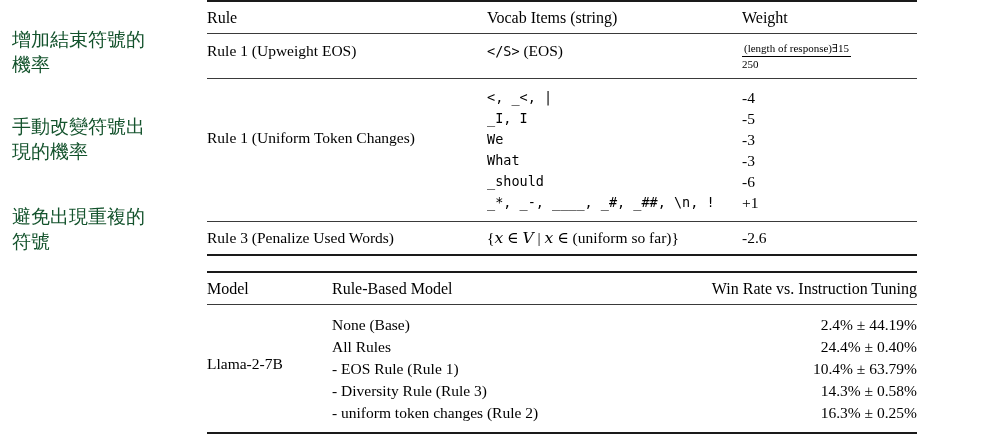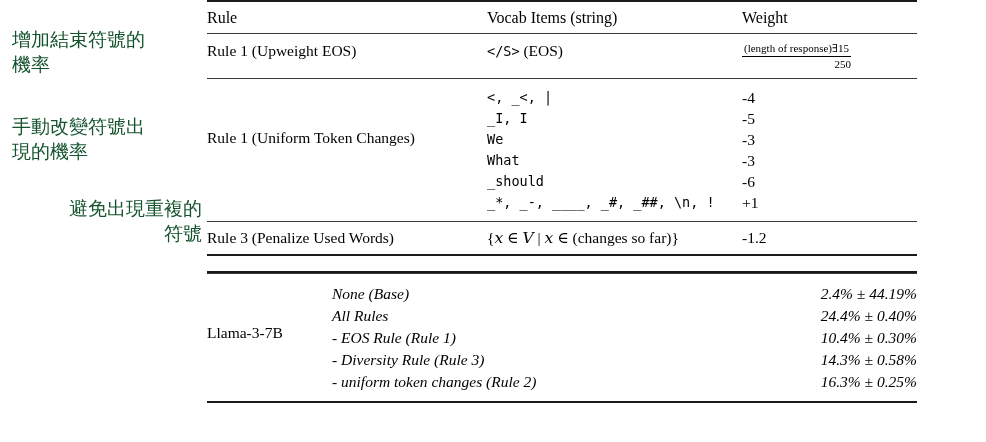--- a/index.html
+++ b/index.html
@@ -30,21 +30,21 @@
     width: 190px;
     font-family: "DejaVu Sans", "Liberation Sans", sans-serif;
     font-size: 19px;
     line-height: 25px;
     color: #14532d;
     letter-spacing: 0px;
     white-space: pre-line;
   }
   #note-1 { top: 27px; }
   #note-2 { top: 114px; }
-  #note-3 { top: 196px; text-align: right; }
+  #note-3 { top: 204px; }
 
   
   #tables {
     position: absolute;
     left: 207px;
     top: 0px;
     width: 710px;
   }
 
   table.paper-table {
@@ -95,21 +95,21 @@
   }
 
   .cell-pad { padding: 7px 0 7px 0 !important; }
 
   
   #row-rule1 td { padding-top: 8px !important; padding-bottom: 7px !important; }
 
   
   .frac {
     display: inline-block;
-    text-align: right;
+    text-align: left;
     font-size: 11px;
     line-height: 13px;
     vertical-align: middle;
   }
   .frac .num {
     display: block;
     padding: 0 2px 1px 2px;
     border-bottom: 1px solid #000;
     white-space: nowrap;
   }
@@ -158,21 +158,20 @@
   
   #table2 { margin-top: 0px; }
   .t2-body td { padding-top: 0 !important; }
   #cell-model-name {
     padding-top: 50px !important;
   }
   .t2-list {
     list-style: none;
     margin: 0;
     padding: 0;
-    font-style: italic;
   }
   .t2-list li {
     height: 22px;
     line-height: 22px;
     white-space: nowrap;
   }
   .t2-list.nums li { text-align: right; }
   #cell-rule-based, #cell-winrate {
     padding-top: 9px !important;
     padding-bottom: 8px !important;
@@ -270,56 +269,70 @@
   <table class="paper-table">
     <colgroup>
       <col class="t1-c1">
         <col class="t1-c2">
         <col class="t1-c3">
     </colgroup>
     <tbody>
       <tr>
         <td class="cell-pad">Rule 3 (Penalize Used Words)</td>
         <td class="cell-pad">
-          <span class="mathset"><span>{</span><span class="mvar">x</span><span> ∈ </span><span class="mcal">V</span><span> | </span><span class="mvar">x</span><span> ∈ </span><span>(changes so far)</span><span>}</span></span>
-        </td>
-        <td class="cell-pad">-1.2</td>
+          <span class="mathset"><span>{</span><span class="mvar">x</span><span> ∈ </span><span class="mcal">V</span><span> | </span><span class="mvar">x</span><span> ∈ </span><span>(uniform so far)</span><span>}</span></span>
+        </td>
+        <td class="cell-pad">-2.6</td>
       </tr>
     </tbody>
   </table>
   <div class="hr-thick"></div>
 
   <div class="spacer-gap"></div>
 
   <div class="hr-thick"></div>
-  <div class="hr-thin"></div>
-
-  <table class="paper-table">
+  <table class="paper-table" id="table2">
     <colgroup>
       <col class="t2-c1">
         <col class="t2-c2">
         <col class="t2-c3">
     </colgroup>
+    <thead>
+      <tr>
+        <th class="thead-cell">Model</th>
+        <th class="thead-cell">Rule-Based Model</th>
+        <th class="thead-cell t2-c3">Win Rate vs. Instruction Tuning</th>
+      </tr>
+    </thead>
+  </table>
+  <div class="hr-thin"></div>
+
+  <table class="paper-table">
+    <colgroup>
+      <col class="t2-c1">
+        <col class="t2-c2">
+        <col class="t2-c3">
+    </colgroup>
     <tbody class="t2-body">
       <tr>
-        <td id="cell-model-name">Llama-3-7B</td>
+        <td id="cell-model-name">Llama-2-7B</td>
         <td id="cell-rule-based">
           <ul class="t2-list">
             <li>None (Base)</li>
             <li>All Rules</li>
             <li>- EOS Rule (Rule 1)</li>
             <li>- Diversity Rule (Rule 3)</li>
             <li>- uniform token changes (Rule 2)</li>
           </ul>
         </td>
         <td id="cell-winrate" class="t2-c3">
           <ul class="t2-list nums">
             <li>2.4% ± 44.19%</li>
             <li>24.4% ± 0.40%</li>
-            <li>10.4% ± 0.30%</li>
+            <li>10.4% ± 63.79%</li>
             <li>14.3% ± 0.58%</li>
             <li>16.3% ± 0.25%</li>
           </ul>
         </td>
       </tr>
     </tbody>
   </table>
   <div class="hr-thick"></div>
 
 </div>

